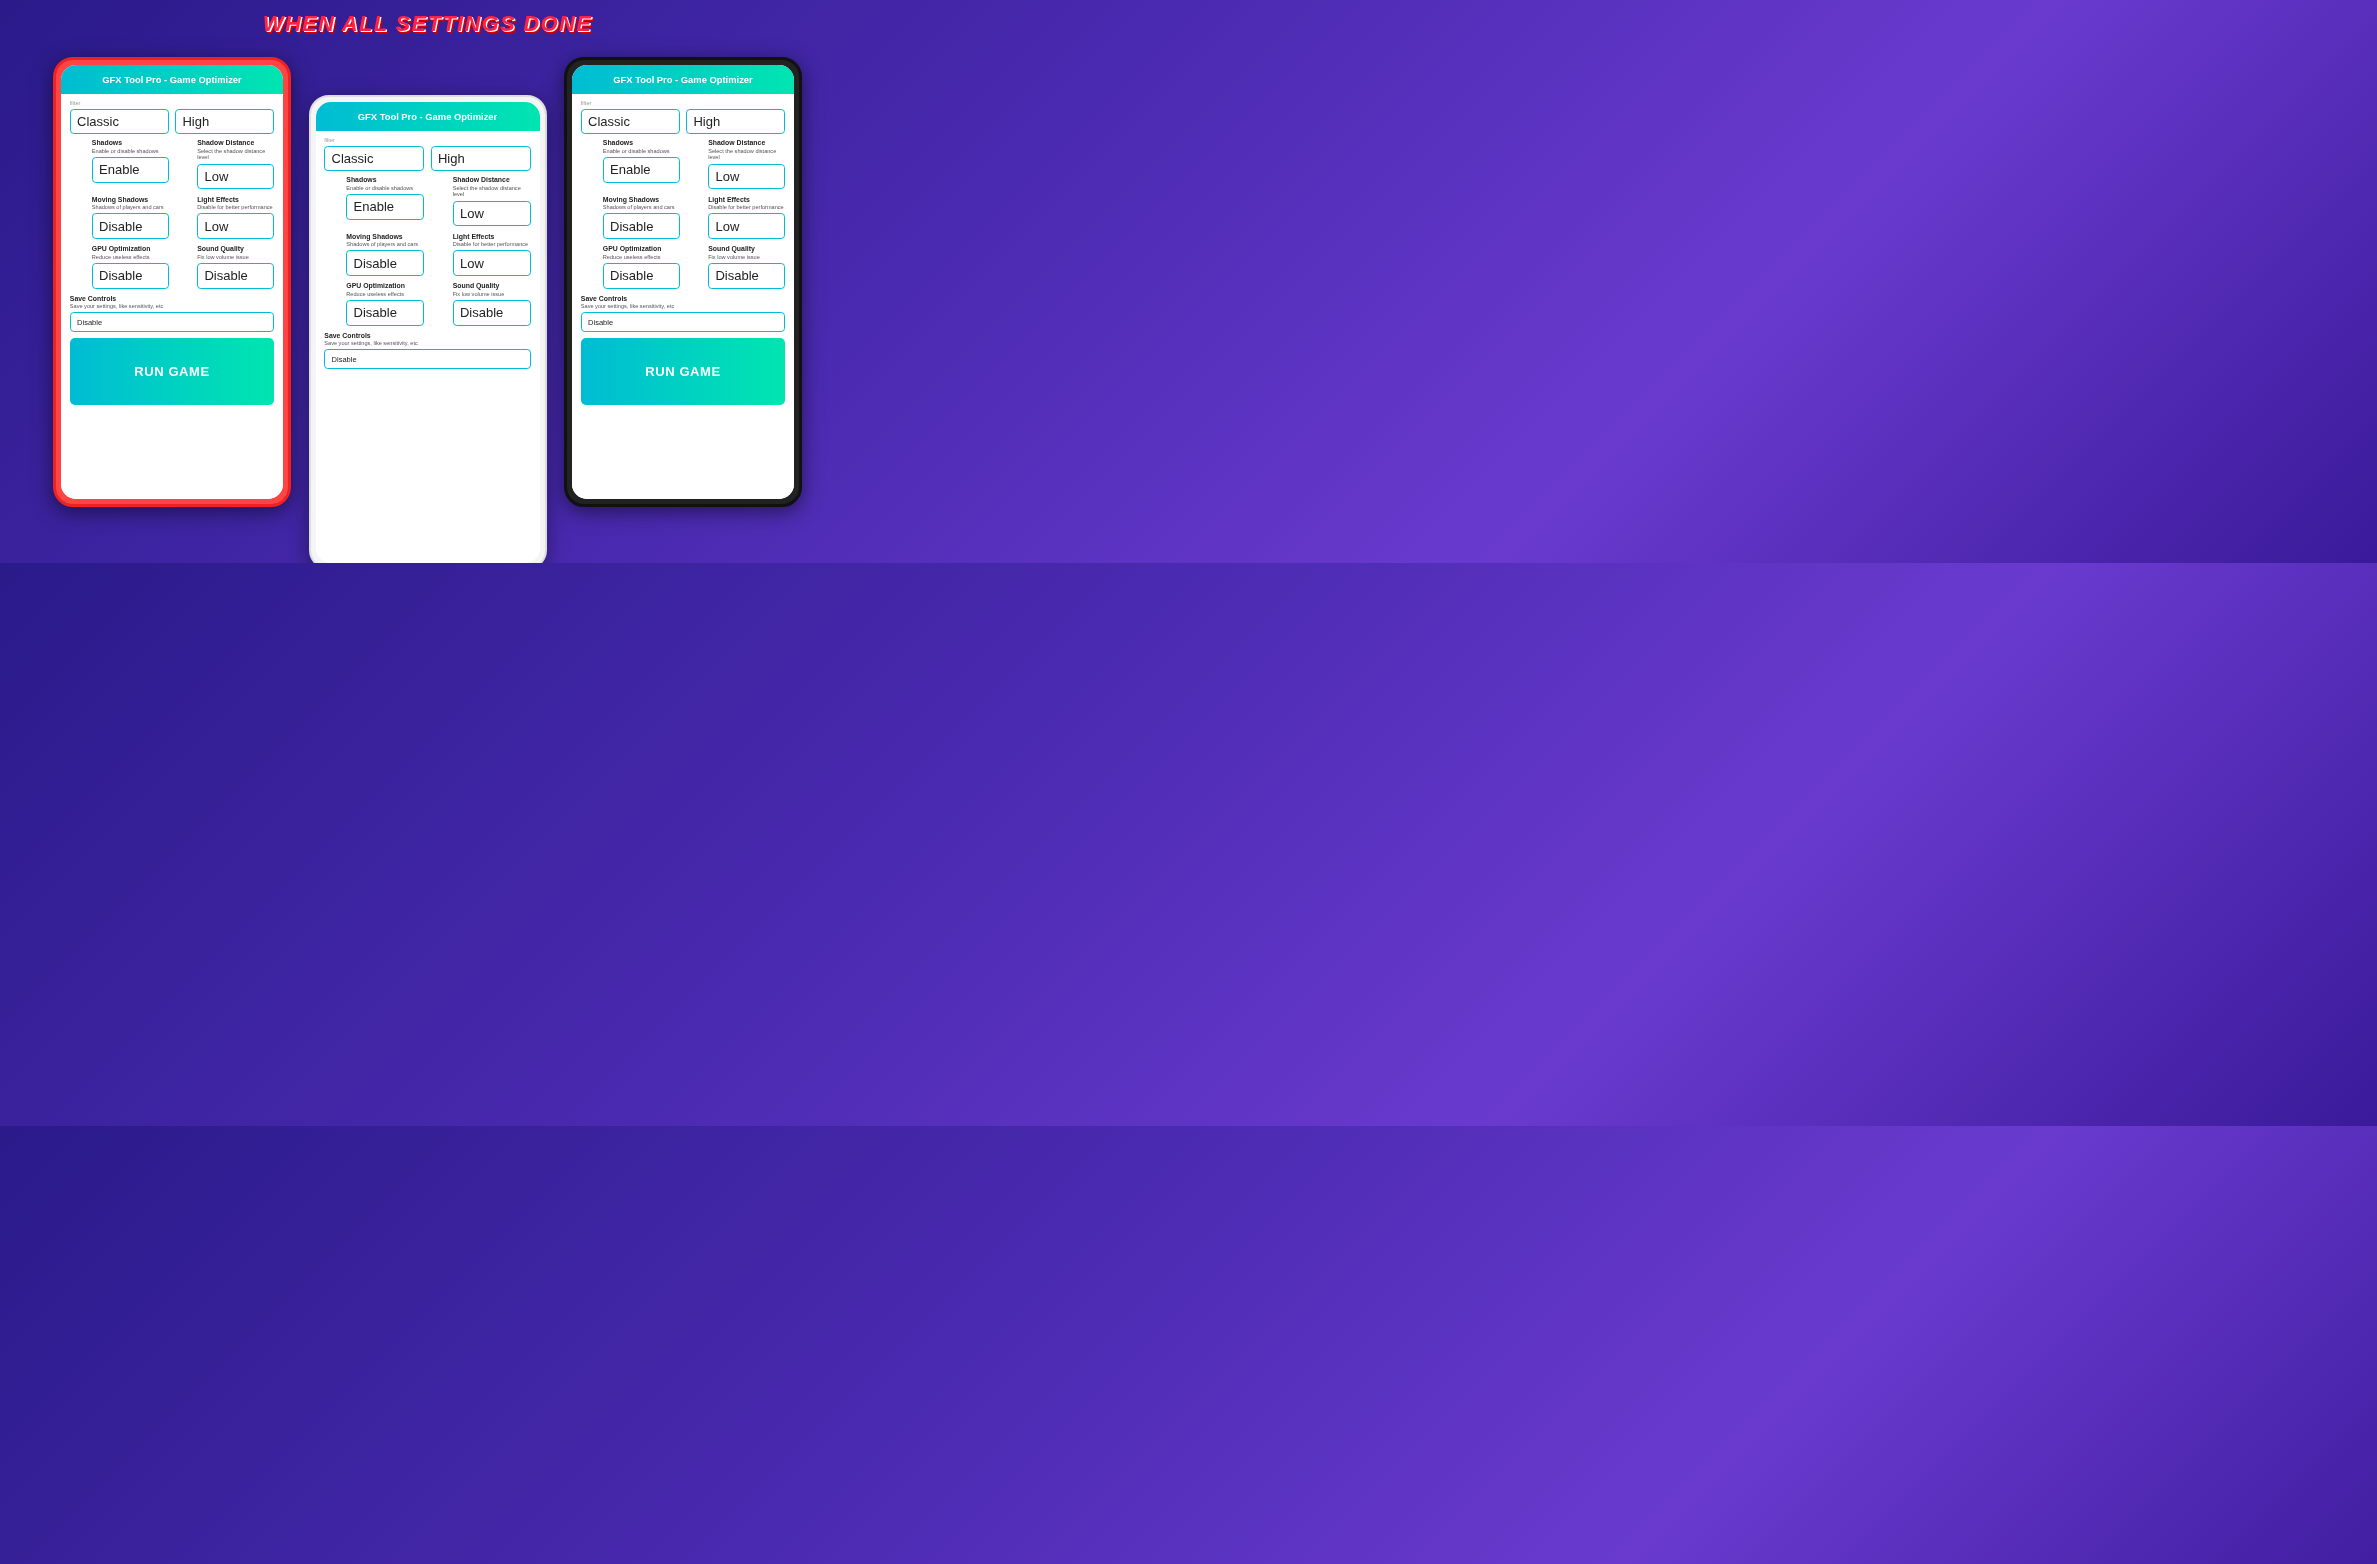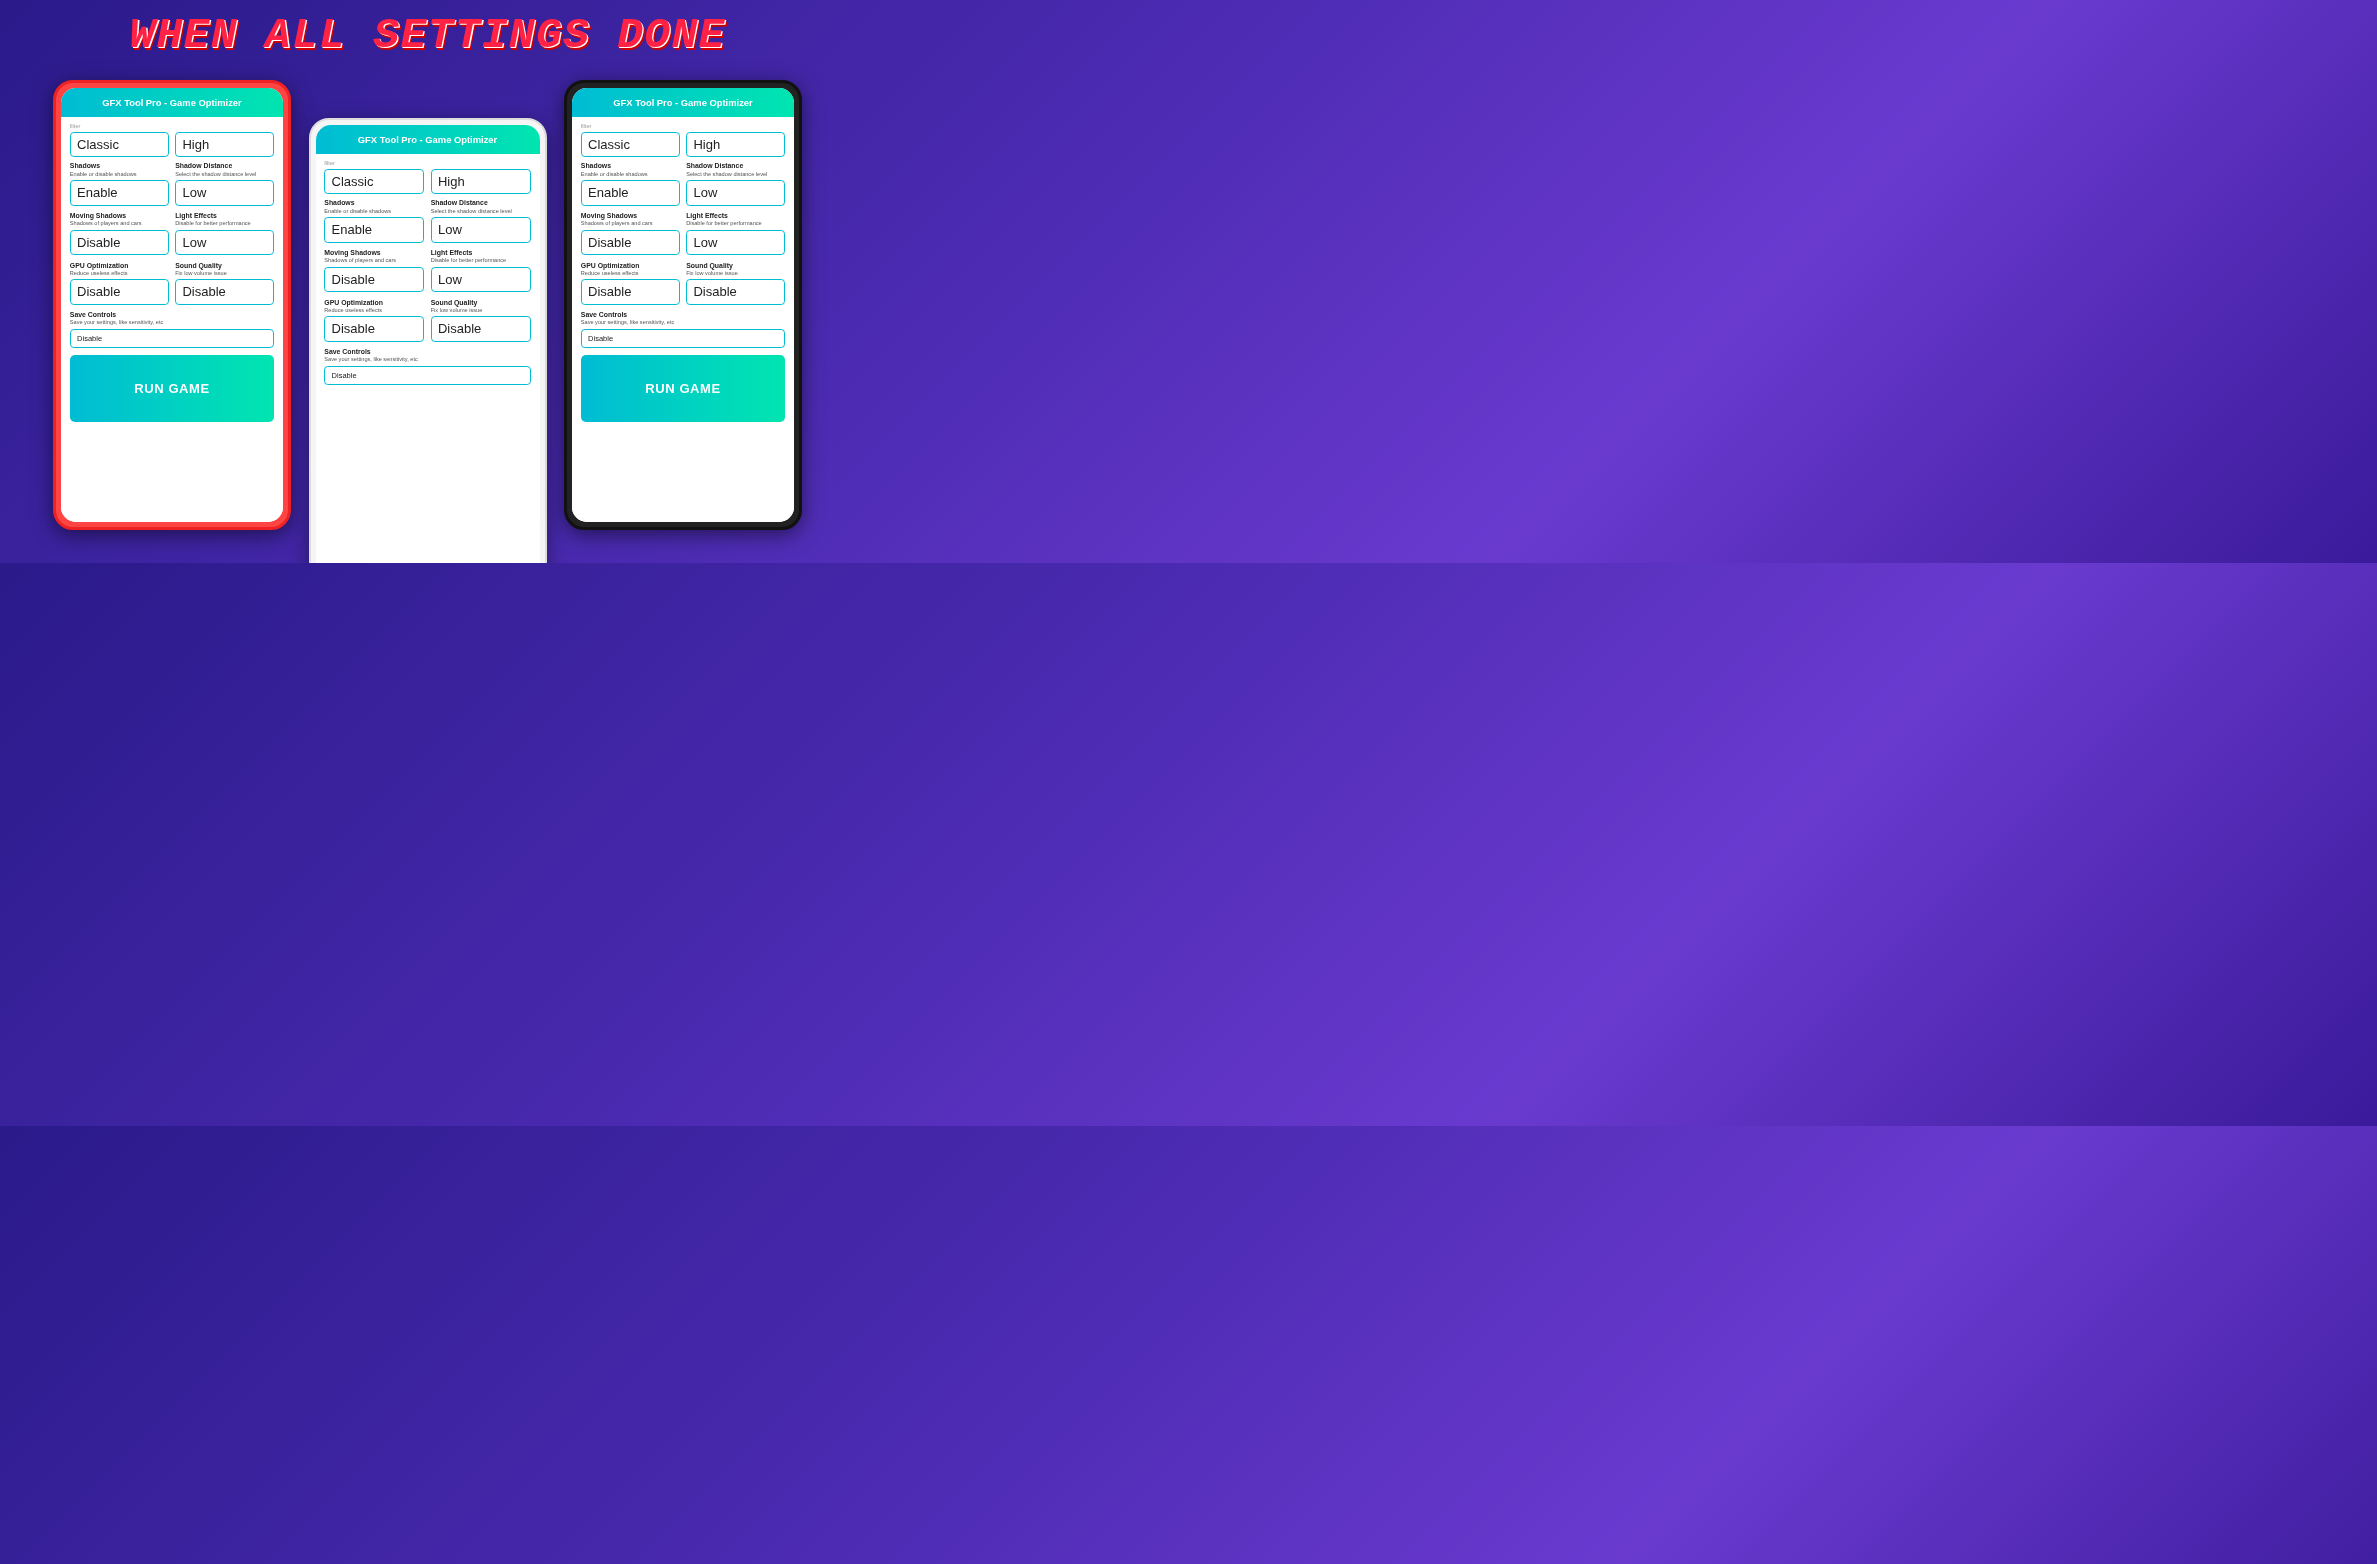--- a/index.html
+++ b/index.html
@@ -10,28 +10,28 @@
       background: linear-gradient(135deg, #2a1a8a 0%, #4a2ab0 40%, #6a3acf 70%, #3a1a9a 100%);
       font-family: 'Arial', sans-serif;
       display: flex;
       flex-direction: column;
       align-items: center;
       overflow: hidden;
     }
 
     .page-title {
       margin-top: 11.3px;
-      font-size: 43px;
+      font-size: 22px;
       font-weight: 900;
       color: #FF2244;
       text-transform: uppercase;
       letter-spacing: 1.3px;
       font-style: italic;
       text-shadow: 1.3px 1.3px 0 #fff, 2.5px 2.5px 0 #cc0000;
-      font-family: Liberation Mono, monospace;
+      font-family: Liberation Sans, sans-serif;
     }
 
     .title-underline {
       width: 513px;
       height: 2.5px;
       background: linear-gradient(90deg, #ff2244, #ff8800, #ff2244);
       margin-top: 2.5px;
       border-radius: 1.3px;
     }
 
@@ -112,20 +112,21 @@
       display: flex;
       flex-direction: row;
       gap: 6.3px;
       margin-bottom: 6.3px;
     }
 
     .field-col {
       flex: 1;
       display: flex;
       flex-direction: column;
+      margin-left: 22px;
     }
 
     .field-title {
       font-size: 6.9px;
       font-weight: 700;
       color: #222;
       line-height: 1.2;
     }
 
     .field-desc {

